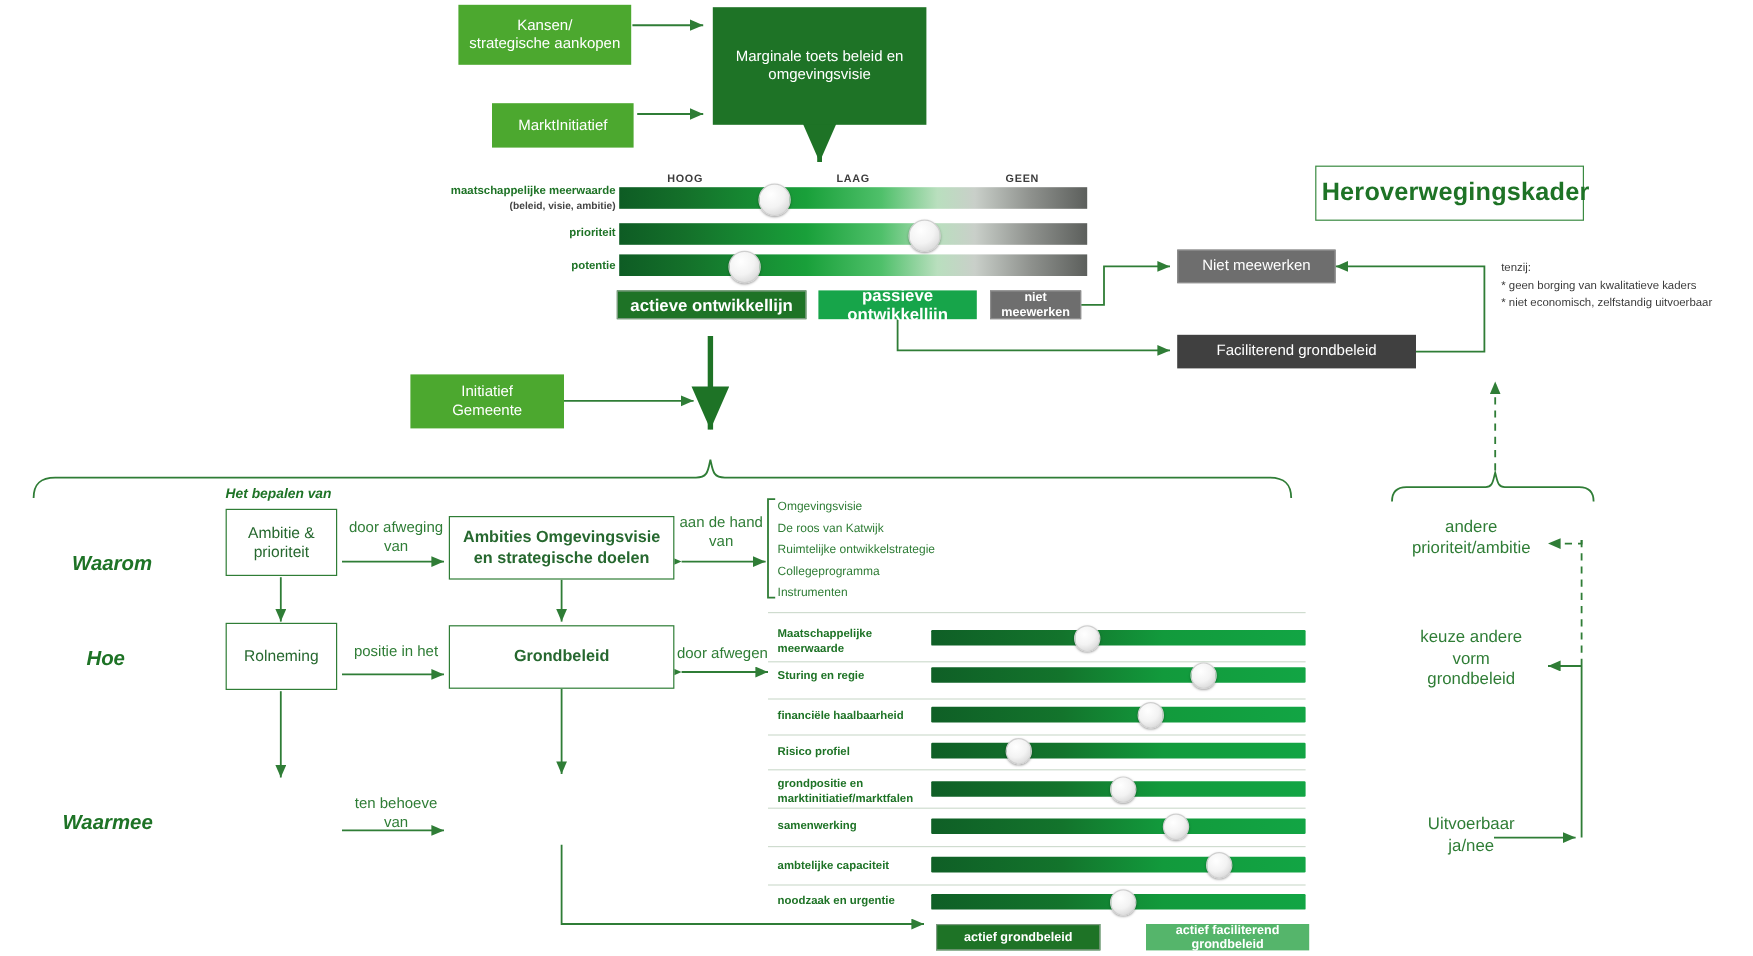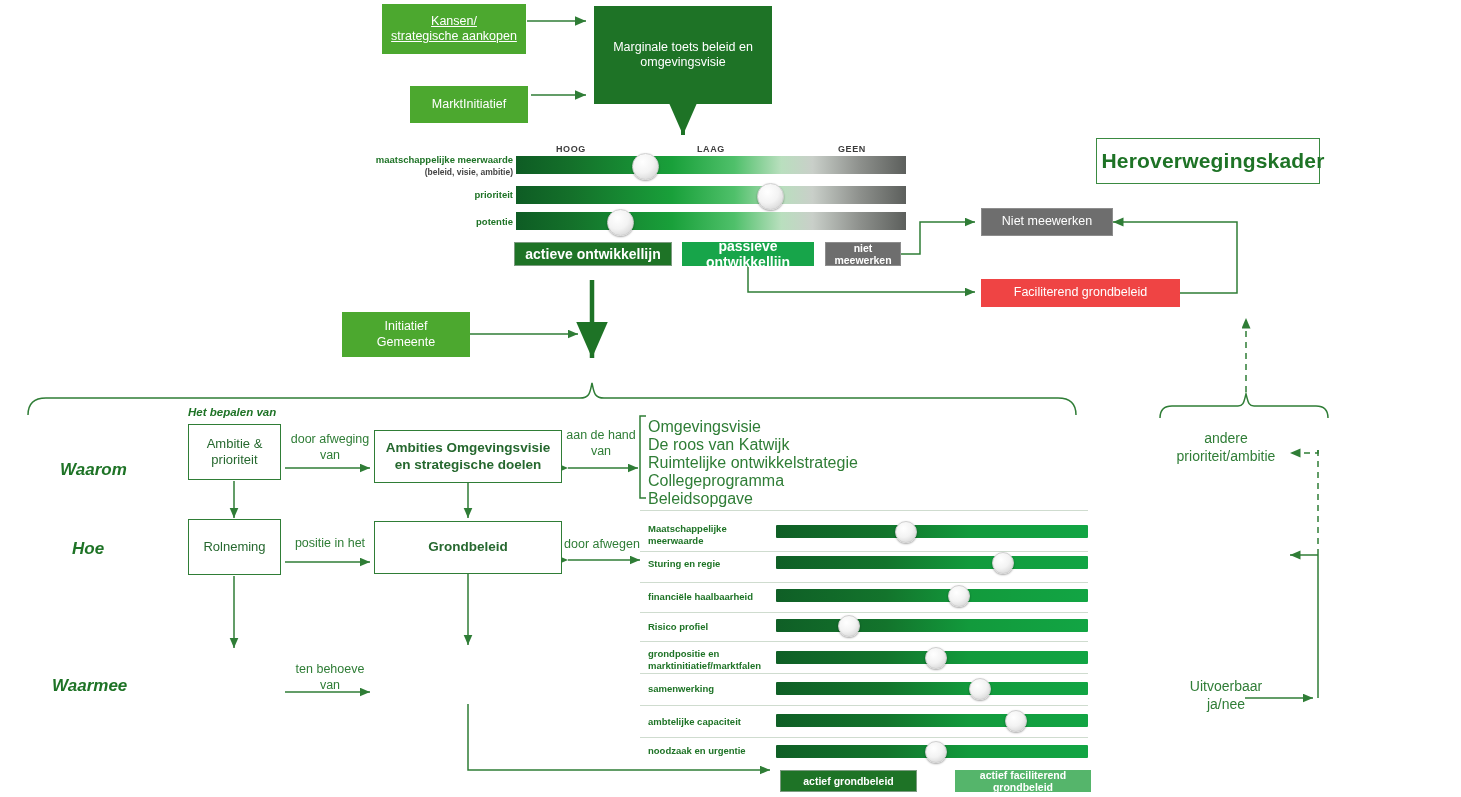--- a/index.html
+++ b/index.html
@@ -6,34 +6,34 @@
   body{width:1461px;height:797px;position:relative;overflow:hidden;
        font-family:"Liberation Sans", sans-serif;color:#2b6b33;}
   .stage{position:absolute;left:0;top:0;width:1461px;height:797px;}
   svg.lines{position:absolute;left:0;top:0;width:1461px;height:797px;pointer-events:none;}
 
   .box{position:absolute;box-sizing:border-box;display:flex;align-items:center;
        justify-content:center;text-align:center;line-height:1.22;}
   .gbox-light{background:#4CA82F;color:#ffffff;}
   .gbox-mid{background:#4CA82F;color:#ffffff;}
   .gbox-dark{background:#1E7326;color:#ffffff;}
-  .gbox-pale{background:#ef4444;color:#ffffff;}
+  .gbox-pale{background:#404040;color:#ffffff;}
   .gbox-gray{background:#6E6E6E;color:#ffffff;}
   .obox{background:#ffffff;border:1.4px solid #2f7d36;color:#26682f;}
   .title-box{background:#ffffff;border:1.5px solid #3a8a41;color:#1E7326;
              font-size:21px;font-weight:700;letter-spacing:.2px;padding-left:10px;}
 
   .side-label{position:absolute;font-style:italic;font-weight:700;font-size:17px;color:#1E7326;}
   .conn-label{position:absolute;font-size:12.5px;color:#2f7d36;text-align:center;line-height:1.25;}
   .small-note{position:absolute;font-size:9.5px;color:#3a3a3a;line-height:1.55;}
   .scale-label{position:absolute;font-size:9px;font-weight:600;color:#3c3c3c;letter-spacing:.6px;}
   .slider-name{position:absolute;font-size:9.5px;font-weight:700;color:#1E7326;text-align:right;line-height:1.25;}
   .row-label{position:absolute;font-size:9.5px;font-weight:700;color:#1E7326;line-height:1.3;}
   .italic-note{position:absolute;font-style:italic;font-weight:700;font-size:11.5px;color:#1E7326;}
-  .list-line{position:absolute;font-size:16px;color:#2f7d36;line-height:1.28;}
+  .list-line{position:absolute;font-size:10px;color:#2f7d36;line-height:1.28;}
 
   
   .bar-top{position:absolute;height:18px;
     background:linear-gradient(to right,#0e5c24 0%, #14702a 14%, #19a03a 40%, #4fc06a 56%,
                #b9dfbe 68%, #c9cfc9 76%, #8e918d 88%, #5c5f5c 100%);}
   .bar-green{position:absolute;height:13px;
     background:linear-gradient(to right,#0f5f26 0%, #13742c 35%, #129a3c 62%, #12a544 100%);
     border-radius:1px;}
   .knob{position:absolute;border-radius:50%;
     background:radial-gradient(circle at 38% 32%, #ffffff 0%, #f3f3f3 48%, #dcdcdc 78%, #c9c9c9 100%);
@@ -112,21 +112,21 @@
 
     <path d="M1318,450 L1318,453 L1290,453" fill="none" stroke="#2f7d36" stroke-width="1.5" stroke-dasharray="6,5" marker-end="url(#ah)"></path>
     <line x1="1318" y1="450" x2="1318" y2="555" stroke="#2f7d36" stroke-width="1.5" stroke-dasharray="6,5"></line>
 
     <path d="M1318,555 L1290,555" fill="none" stroke="#2f7d36" stroke-width="1.5" marker-end="url(#ah)"></path>
     <line x1="1318" y1="555" x2="1318" y2="698" stroke="#2f7d36" stroke-width="1.5"></line>
 
     <line x1="1245" y1="698" x2="1313" y2="698" stroke="#2f7d36" stroke-width="1.5" marker-end="url(#ah)"></line>
   </svg>
 
-  <div class="box gbox-light" style="left:382px;top:4px;width:144px;height:50px;font-size:12.5px;text-decoration:underline;">
+  <div class="box gbox-light" style="left:382px;top:4px;width:144px;height:50px;font-size:12.5px;">
     <span style="white-space:pre-line;">Kansen/
 strategische aankopen</span>
   </div>
 
   <div class="box gbox-mid" style="left:410px;top:86px;width:118px;height:37px;font-size:12.5px;">
     <span>MarktInitiatief</span>
   </div>
 
   <div class="box gbox-dark" style="left:594px;top:6px;width:178px;height:98px;font-size:12.5px;padding:0 14px;">
     <span>Marginale toets beleid en omgevingsvisie</span>
@@ -170,20 +170,25 @@
   </div>
 
   <div class="box gbox-gray" style="left:981px;top:208px;width:132px;height:28px;font-size:12.5px;border:1px solid #8d8d8d;">
     <span>Niet meewerken</span>
   </div>
 
   <div class="box gbox-pale" style="left:981px;top:279px;width:199px;height:28px;font-size:12.5px;">
     <span>Faciliterend grondbeleid</span>
   </div>
 
+  <div class="small-note" style="left:1251px;top:217px;width:200px;">
+    <div>tenzij:</div>
+    <div>* geen borging van kwalitatieve kaders</div>
+    <div>* niet economisch, zelfstandig uitvoerbaar</div>
+  </div>
 
   <div class="box gbox-mid" style="left:342px;top:312px;width:128px;height:45px;font-size:12.5px;">
     <span style="white-space:pre-line;">Initiatief
 Gemeente</span>
   </div>
 
   <div class="side-label" style="left:60px;top:460px;">Waarom</div>
   <div class="side-label" style="left:72px;top:539px;">Hoe</div>
   <div class="side-label" style="left:52px;top:676px;">Waarmee</div>
 
@@ -222,21 +227,21 @@
 van</span>
   </div>
   <div class="conn-label" style="left:563px;top:537px;width:78px;">
     <span style="white-space:pre-line;">door afwegen</span>
   </div>
 
   <div class="list-line" style="left:648px;top:417px;">Omgevingsvisie</div>
   <div class="list-line" style="left:648px;top:435px;">De roos van Katwijk</div>
   <div class="list-line" style="left:648px;top:453px;">Ruimtelijke ontwikkelstrategie</div>
   <div class="list-line" style="left:648px;top:471px;">Collegeprogramma</div>
-  <div class="list-line" style="left:648px;top:489px;">Beleidsopgave</div>
+  <div class="list-line" style="left:648px;top:489px;">Instrumenten</div>
 
   <div class="hrule" style="left:640px;top:510px;width:448px;"></div>
   <div class="row-label" style="left:648px;top:523px;width:125px;">
     <span style="white-space:pre-line;">Maatschappelijke
 meerwaarde</span>
   </div>
   <div class="bar-green" style="left:776px;top:525px;width:312px;"></div>
   <div class="knob" style="left:895px;top:521px;width:20px;height:20px;"></div>
 
   <div class="hrule" style="left:640px;top:551px;width:448px;"></div>
@@ -293,18 +298,23 @@
     <span>actief grondbeleid</span>
   </div>
   <div class="chip chip-sm-pale" style="left:955px;top:770px;width:136px;height:22px;">
     <span>actief faciliterend grondbeleid</span>
   </div>
 
   <div class="conn-label" style="left:1164px;top:430px;width:124px;font-size:14px;">
     <span style="white-space:pre-line;">andere
 prioriteit/ambitie</span>
   </div>
+  <div class="conn-label" style="left:1164px;top:522px;width:124px;font-size:14px;">
+    <span style="white-space:pre-line;">keuze andere
+vorm
+grondbeleid</span>
+  </div>
   <div class="conn-label" style="left:1164px;top:678px;width:124px;font-size:14px;">
     <span style="white-space:pre-line;">Uitvoerbaar
 ja/nee</span>
   </div>
 
 </div>
 
 </body></html>

